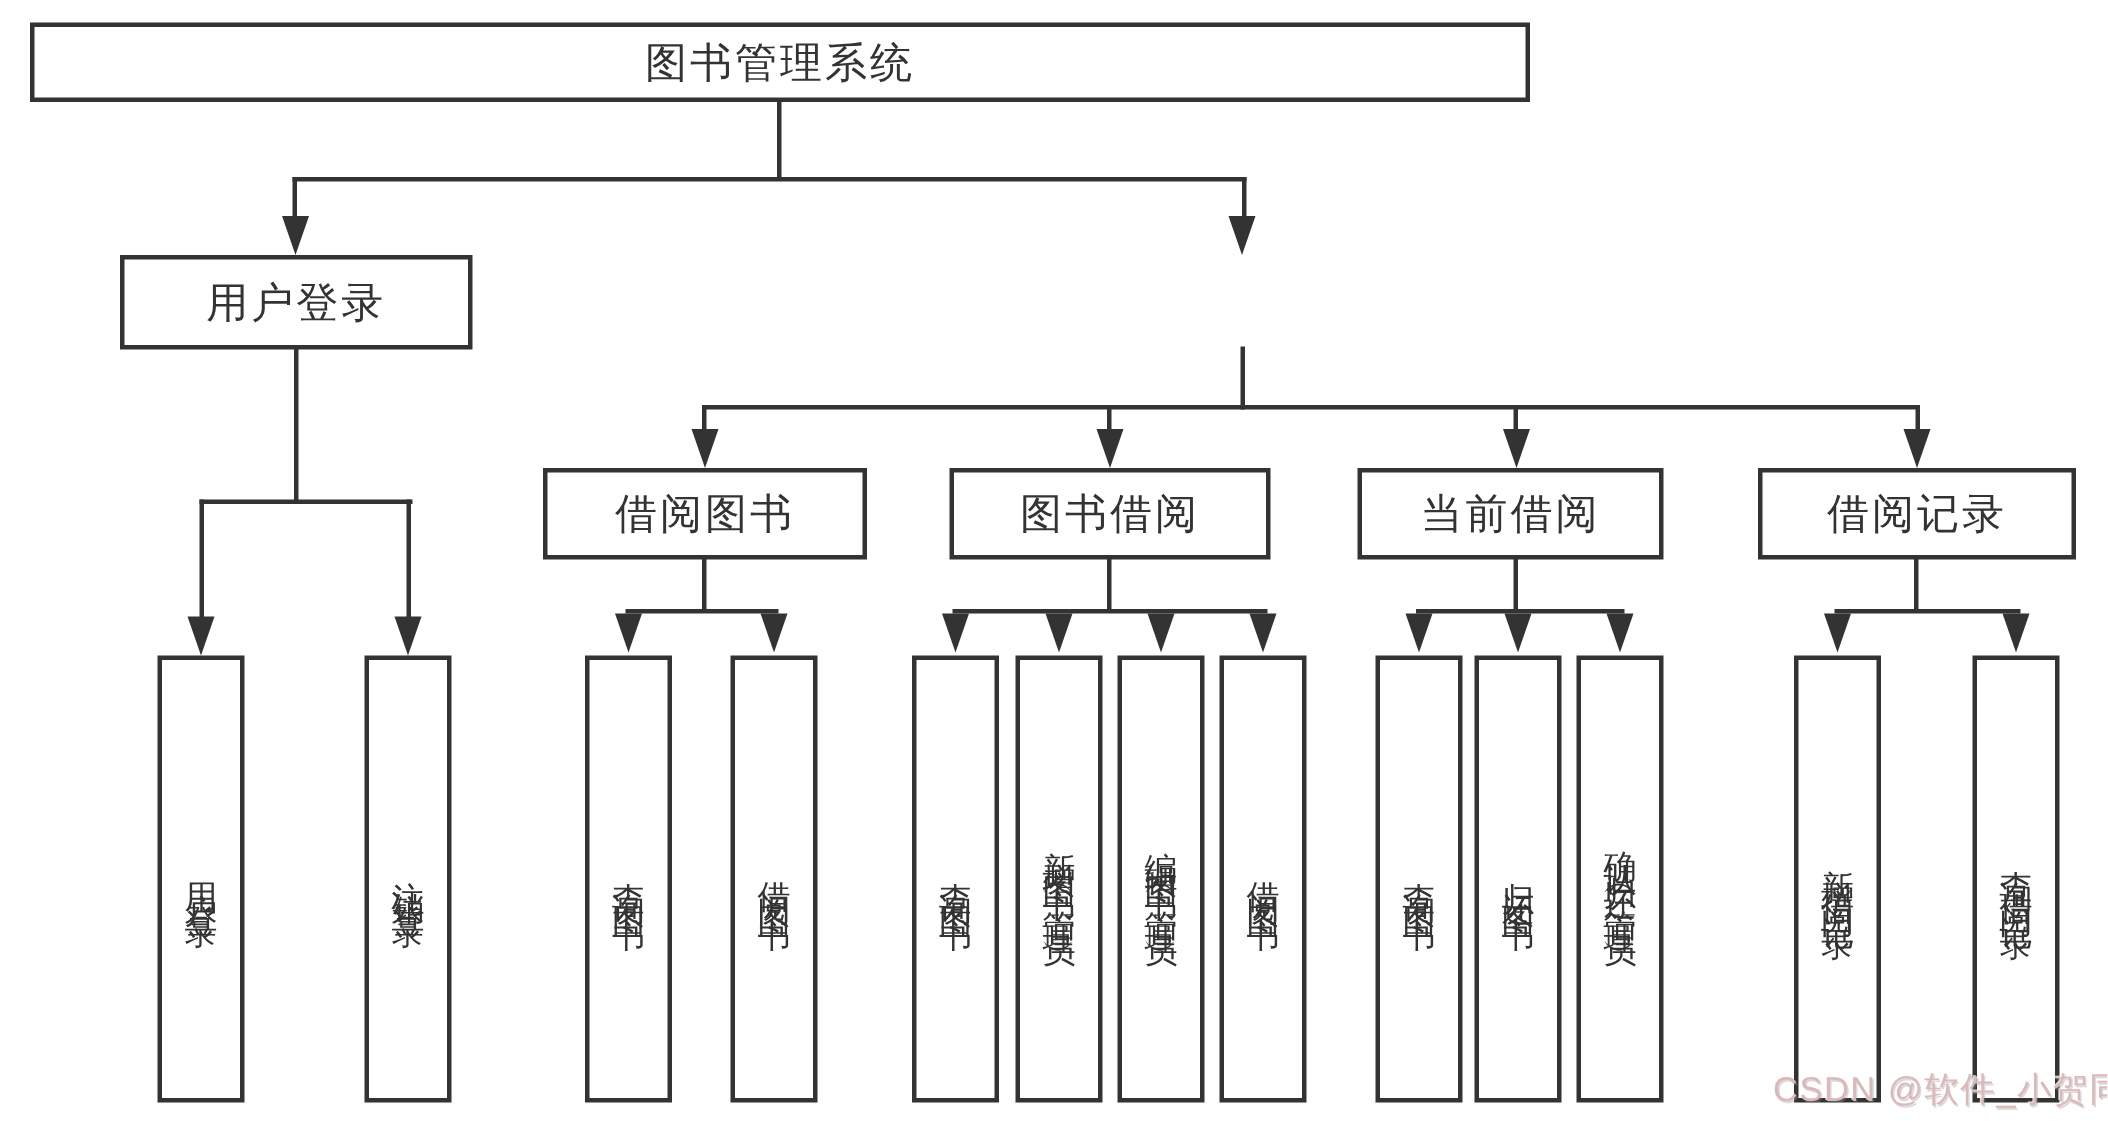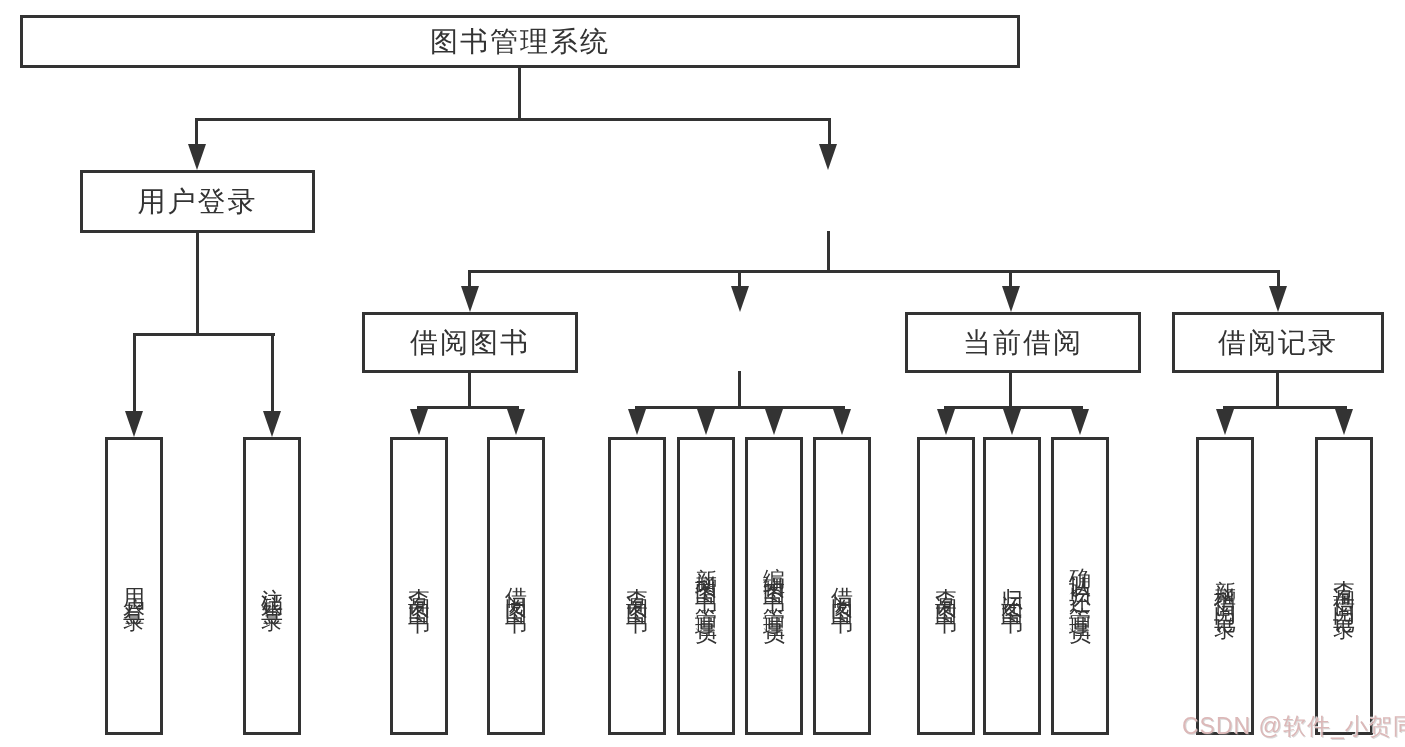--- a/index.html
+++ b/index.html
@@ -28,21 +28,22 @@
 </head>
 <body>
 
 <div class="canvas">
 
   <div class="node hnode" style="left:20px;top:15px;width:1000px;height:53px;">图书管理系统</div>
 
   <div class="node hnode" style="left:80px;top:170px;width:235px;height:63px;">用户登录</div>
 
   <div class="node hnode" style="left:362px;top:312px;width:216px;height:61px;">借阅图书</div>
-  <div class="node hnode" style="left:905px;top:312px;width:236px;height:61px;font-family:Liberation Serif, serif;">当前借阅</div>
+  <div class="node hnode" style="left:633px;top:312px;width:214px;height:61px;">图书借阅</div>
+  <div class="node hnode" style="left:905px;top:312px;width:204px;height:61px;font-family:Liberation Serif, serif;">当前借阅</div>
   <div class="node hnode" style="left:1172px;top:312px;width:212px;height:61px;">借阅记录</div>
 
   <div class="node vnode" style="left:105px;top:437px;width:58px;height:298px;">用户登录</div>
   <div class="node vnode" style="left:243px;top:437px;width:58px;height:298px;">注销登录</div>
 
   <div class="node vnode" style="left:390px;top:437px;width:58px;height:298px;">查询图书</div>
   <div class="node vnode" style="left:487px;top:437px;width:58px;height:298px;">借阅图书</div>
 
   <div class="node vnode" style="left:608px;top:437px;width:58px;height:298px;">查询图书</div>
   <div class="node vnode" style="left:677px;top:437px;width:58px;height:298px;">新增图书（管理员）</div>

